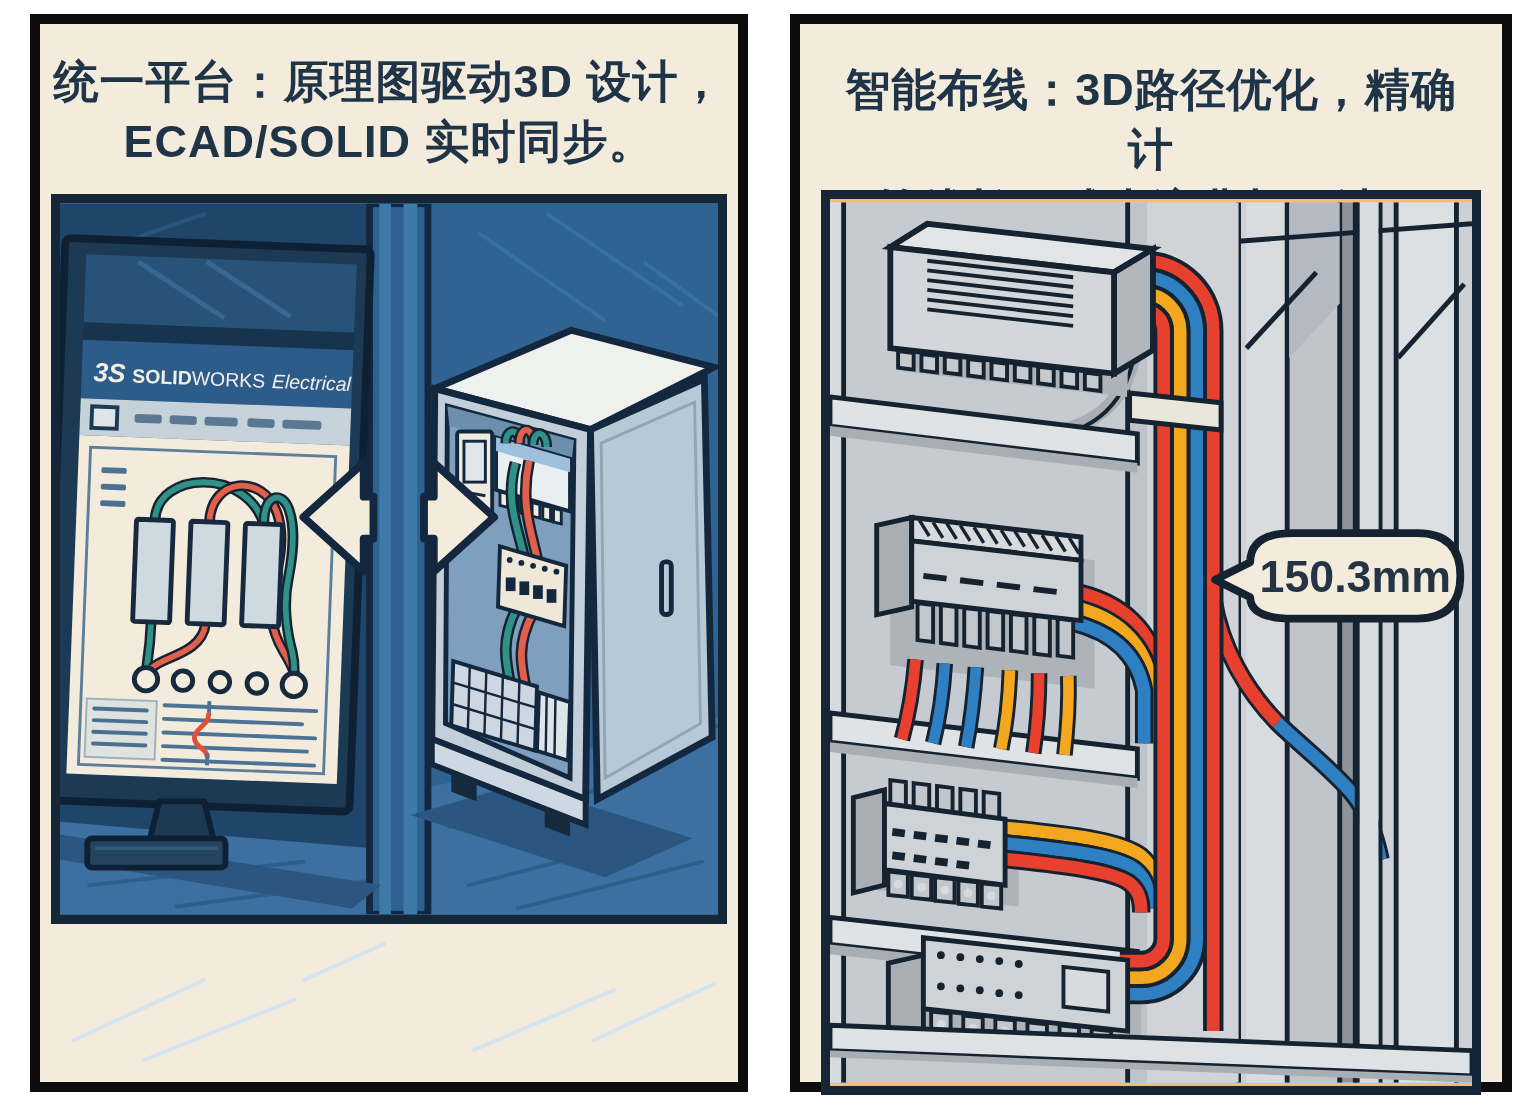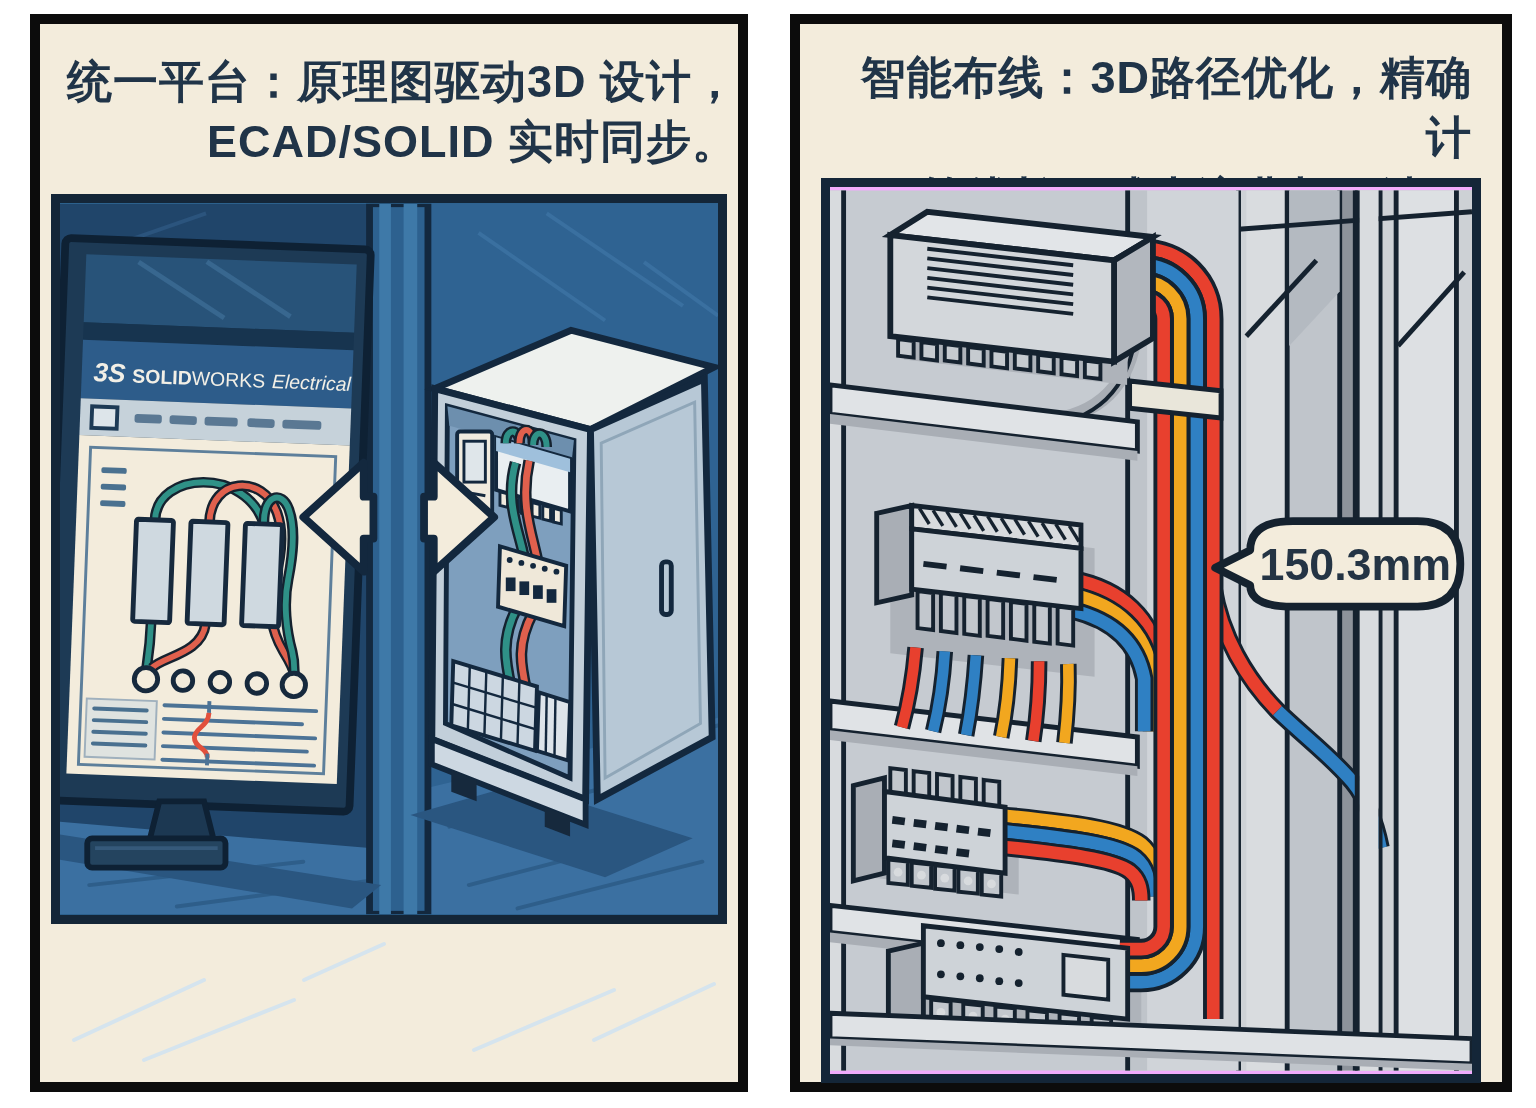--- a/index.html
+++ b/index.html
@@ -2,24 +2,24 @@
 <html><head>
 <meta charset="utf-8">
 <style>
   html,body{margin:0;padding:0;background:#ffffff;}
   .canvas{position:relative;width:1536px;height:1108px;background:#ffffff;overflow:hidden;
           font-family:"Liberation Sans","DejaVu Sans",sans-serif;}
   .panel{position:absolute;top:14px;height:1078px;background:#f3ecdc;border:10px solid #0c0c0c;box-sizing:border-box;}
   .panel.p1{left:30px;width:718px;}
   .panel.p2{left:790px;width:722px;}
   .title{margin:0;color:#203448;font-weight:700;font-size:45px;line-height:1.34;letter-spacing:1px;}
-  .p1 .title{height:138px;padding-top:28px;text-align:right;}
-  .p2 .title{height:128px;padding:24px 30px 0 30px;text-align:right;}
+  .p1 .title{height:138px;padding-top:28px;text-align:center;}
+  .p2 .title{height:128px;padding:36px 30px 0 30px;text-align:center;}
   .title span{display:block;}
-  .art{margin:0 auto;border:9px solid #142638;box-sizing:content-box;background:#f0abfc;position:relative;}
+  .art{margin:0 auto;border:9px solid #142638;box-sizing:content-box;background:#fdba74;position:relative;}
   .a1{width:658px;height:712px;margin-top:4px;background:#2f6392;}
   .a2{width:642px;height:887px;margin-top:2px;}
   .art svg{display:block;width:100%;height:100%;}
   .hatch{position:absolute;left:14px;bottom:12px;width:680px;height:150px;pointer-events:none;}
   text{font-family:"Liberation Sans","DejaVu Sans",sans-serif;}
   .wo{fill:none;stroke:#15222f;stroke-linecap:butt;stroke-linejoin:round;}
   .wc{fill:none;stroke-linecap:butt;stroke-linejoin:round;}
 </style>
 </head>
 <body>

